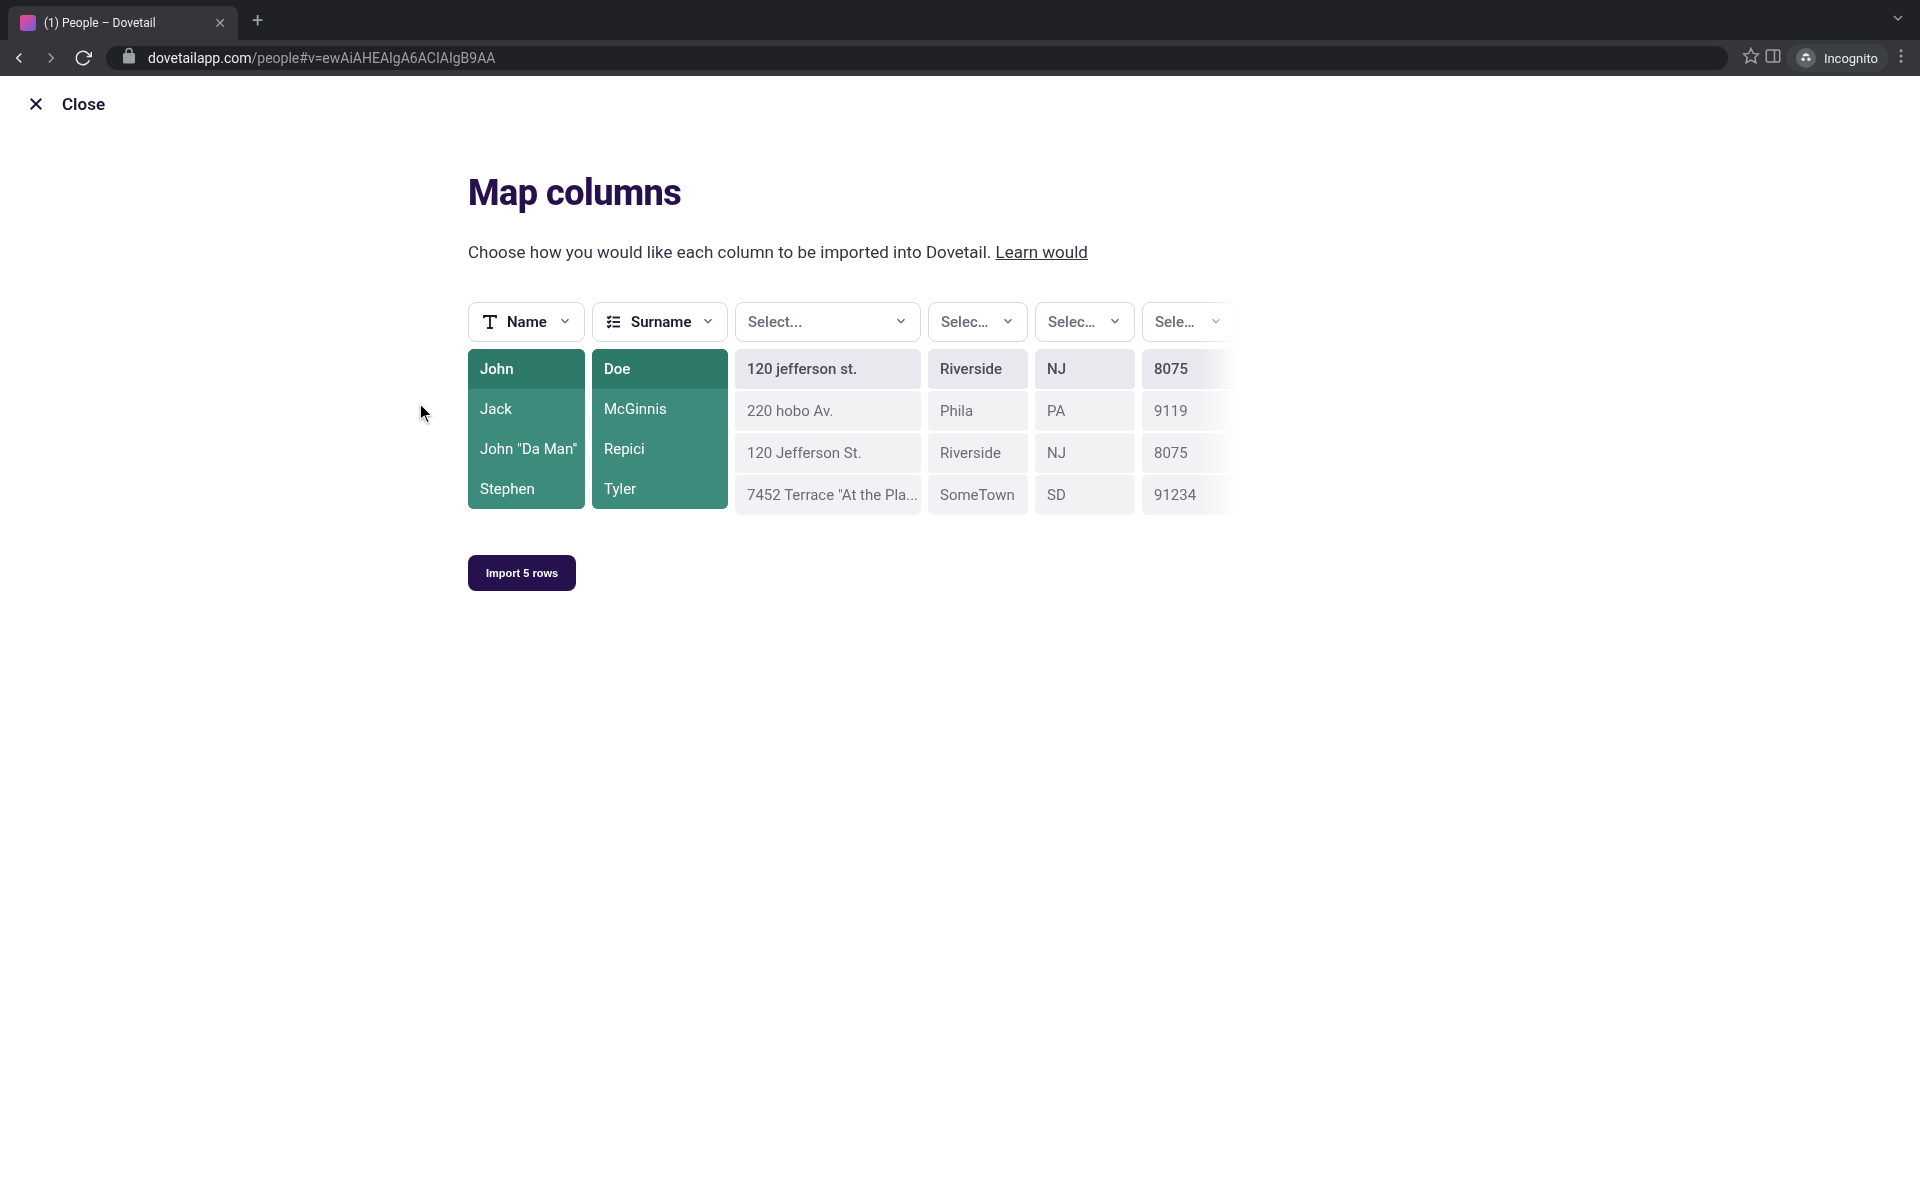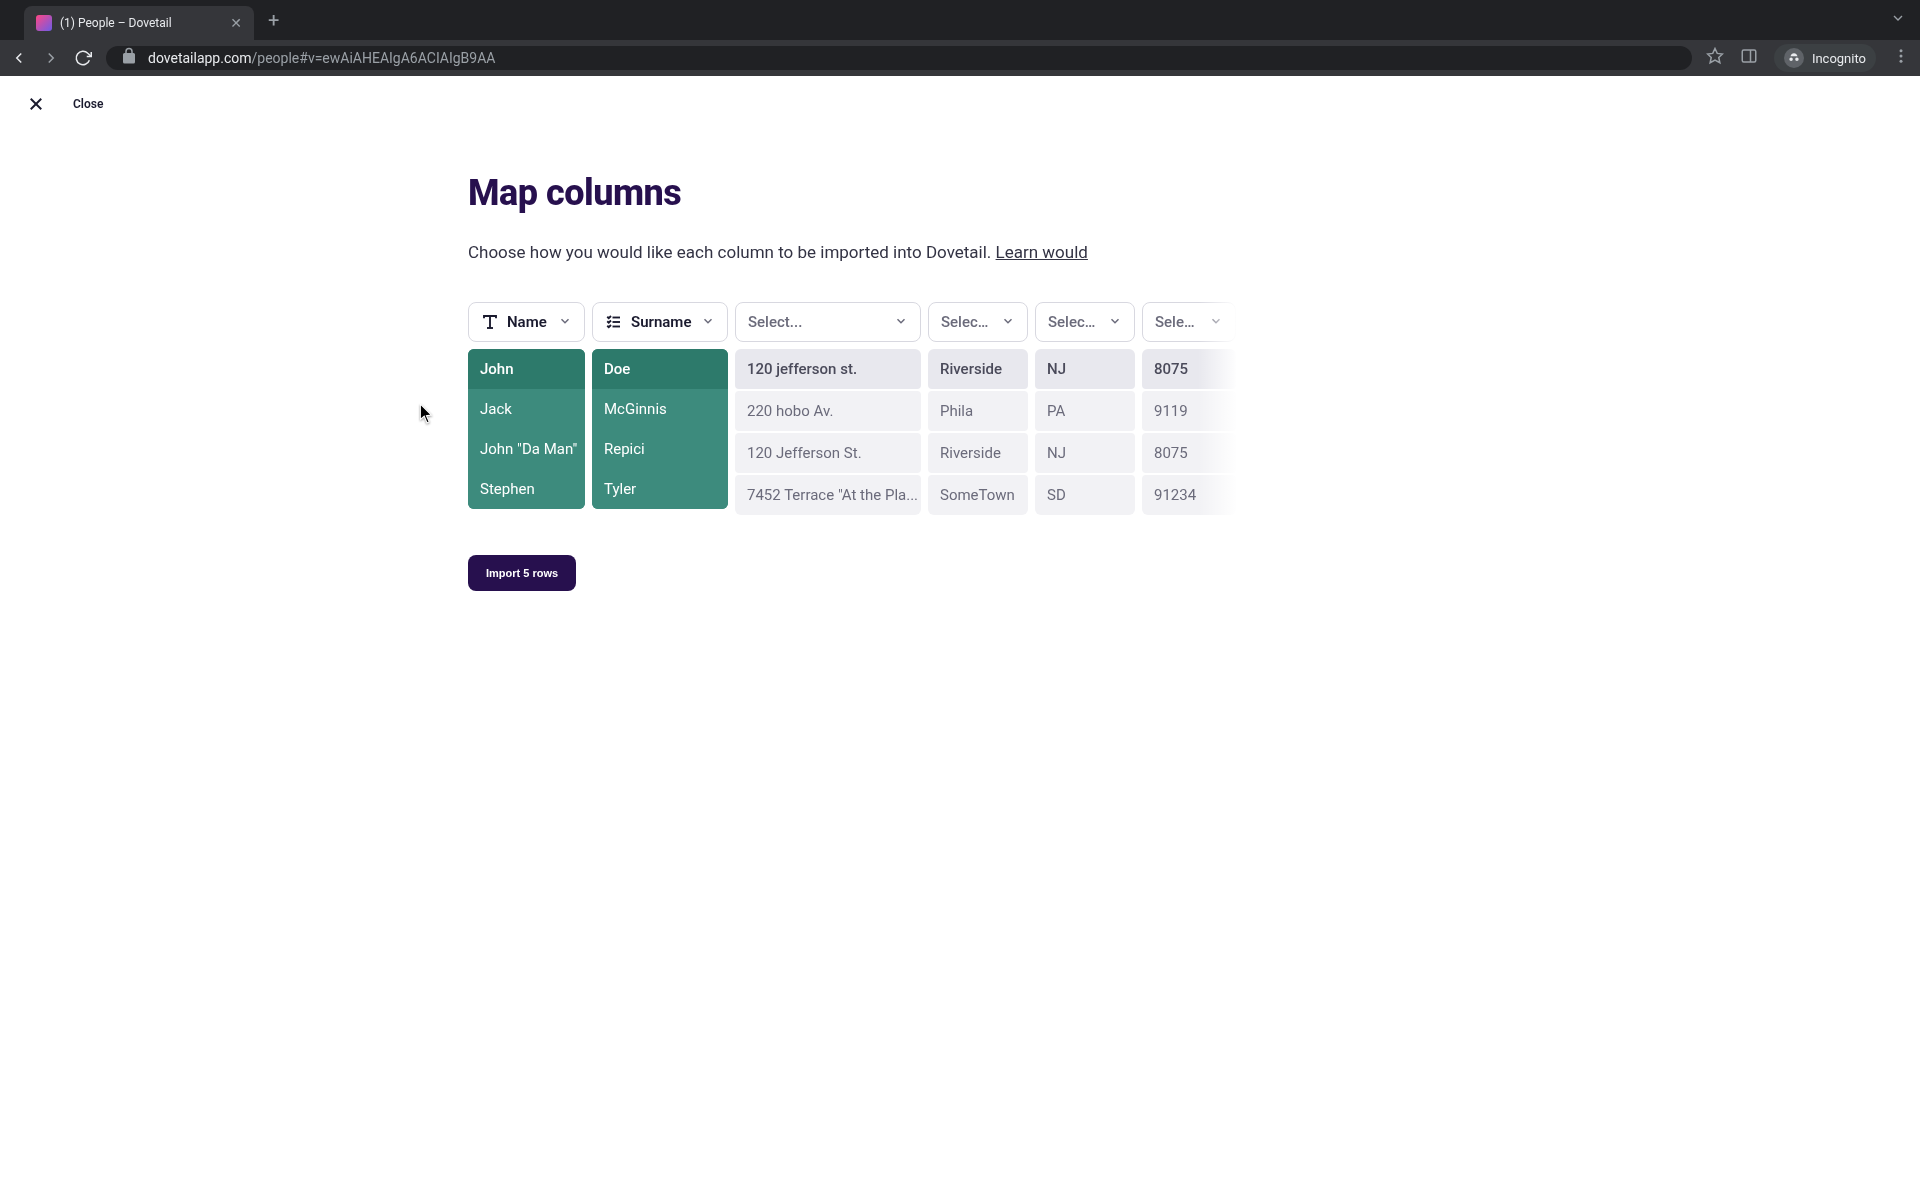--- a/index.html
+++ b/index.html
@@ -1,46 +1,46 @@
 <!DOCTYPE html>
 <html><head>
 <meta charset="utf-8">
 <style>
 * { margin: 0; padding: 0; box-sizing: border-box; }
 body { font-family: -apple-system, BlinkMacSystemFont, "Segoe UI", Roboto, sans-serif; background: #fff; width: 1920px; height: 1200px; overflow: hidden; }
 
 
-.browser-chrome { background: #202124; height: 40px; display: flex; align-items: flex-end; padding-left: 24px; }
+.browser-chrome { background: #202124; height: 40px; display: flex; align-items: flex-end; padding-left: 8px; }
 .tab { background: #35363a; height: 34px; border-radius: 8px 8px 0 0; display: flex; align-items: center; padding: 0 12px; gap: 8px; min-width: 230px; }
 .tab-favicon { width: 16px; height: 16px; background: linear-gradient(135deg,#ff4785,#6c5ce7); border-radius: 3px; }
 .tab-title { color: #e8eaed; font-size: 12px; flex: 1; }
 .tab-close { color: #9aa0a6; font-size: 14px; cursor: pointer; }
 .new-tab { color: #9aa0a6; font-size: 20px; padding: 0 14px; cursor: pointer; align-self: center; }
 .chrome-right { margin-left: auto; color: #9aa0a6; padding: 0 14px; align-self: center; }
 
 .toolbar { background: #35363a; height: 36px; display: flex; align-items: center; padding: 0 10px; gap: 14px; }
 .toolbar svg { width: 18px; height: 18px; }
 .nav-btn { color: #9aa0a6; display:flex; align-items:center; cursor:pointer; }
 .nav-btn.enabled { color:#e8eaed; }
 .address-bar { flex: 1; background: #202124; border-radius: 20px; height: 24px; display: flex; align-items: center; padding: 0 14px; gap: 10px; }
 .lock { color: #9aa0a6; }
 .url { color: #e8eaed; font-size: 14px; }
 .url .path { color: #9aa0a6; }
-.toolbar-right { display:flex; align-items:center; gap:16px; color:#e8eaed; }
+.toolbar-right { display:flex; align-items:center; gap:4px; color:#e8eaed; }
 .incognito-badge { display:flex; align-items:center; gap:8px; background:#3c4043; padding:4px 10px; border-radius:20px; font-size:13px; color:#e8eaed; }
 .incognito-icon { width:20px; height:20px; background:#5f6368; border-radius:50%; display:flex; align-items:center; justify-content:center; }
 .incognito-icon svg { width:14px; height:14px; fill:#e8eaed; }
 .star-icon, .panel-icon, .menu-dots { color:#9aa0a6; cursor:pointer; }
 
 
 .page { background:#fff; height: calc(1200px - 76px); }
 .close-bar { display:flex; align-items:center; gap:14px; padding: 16px 24px; }
 .close-x { width:24px; height:24px; display:flex; align-items:center; justify-content:center; cursor:pointer; }
 .close-x svg { width:18px; height:18px; stroke:#1a1a2e; stroke-width:2.5; }
-.close-label { font-size:12px; font-weight:600; color:#1a1a2e;margin-left:11px; }
+.close-label { font-size:17px; font-weight:600; color:#1a1a2e; }
 
 .content { max-width: 1080px; margin: 0 auto; padding: 40px 0 0 0; position:relative; left:-260px; }
 .content-inner { margin-left: 308px; }
 
 h1.page-title { font-size: 36px; font-weight: 800; color: #27104e; margin-bottom: 28px; letter-spacing:-0.5px; }
 .subtitle { font-size: 17px; color: #333344; margin-bottom: 40px; }
 .subtitle a { color: #333344; text-decoration: underline; cursor:pointer; }
 
 
 .mapper-wrap { position:relative; width:770px; overflow:hidden; }

